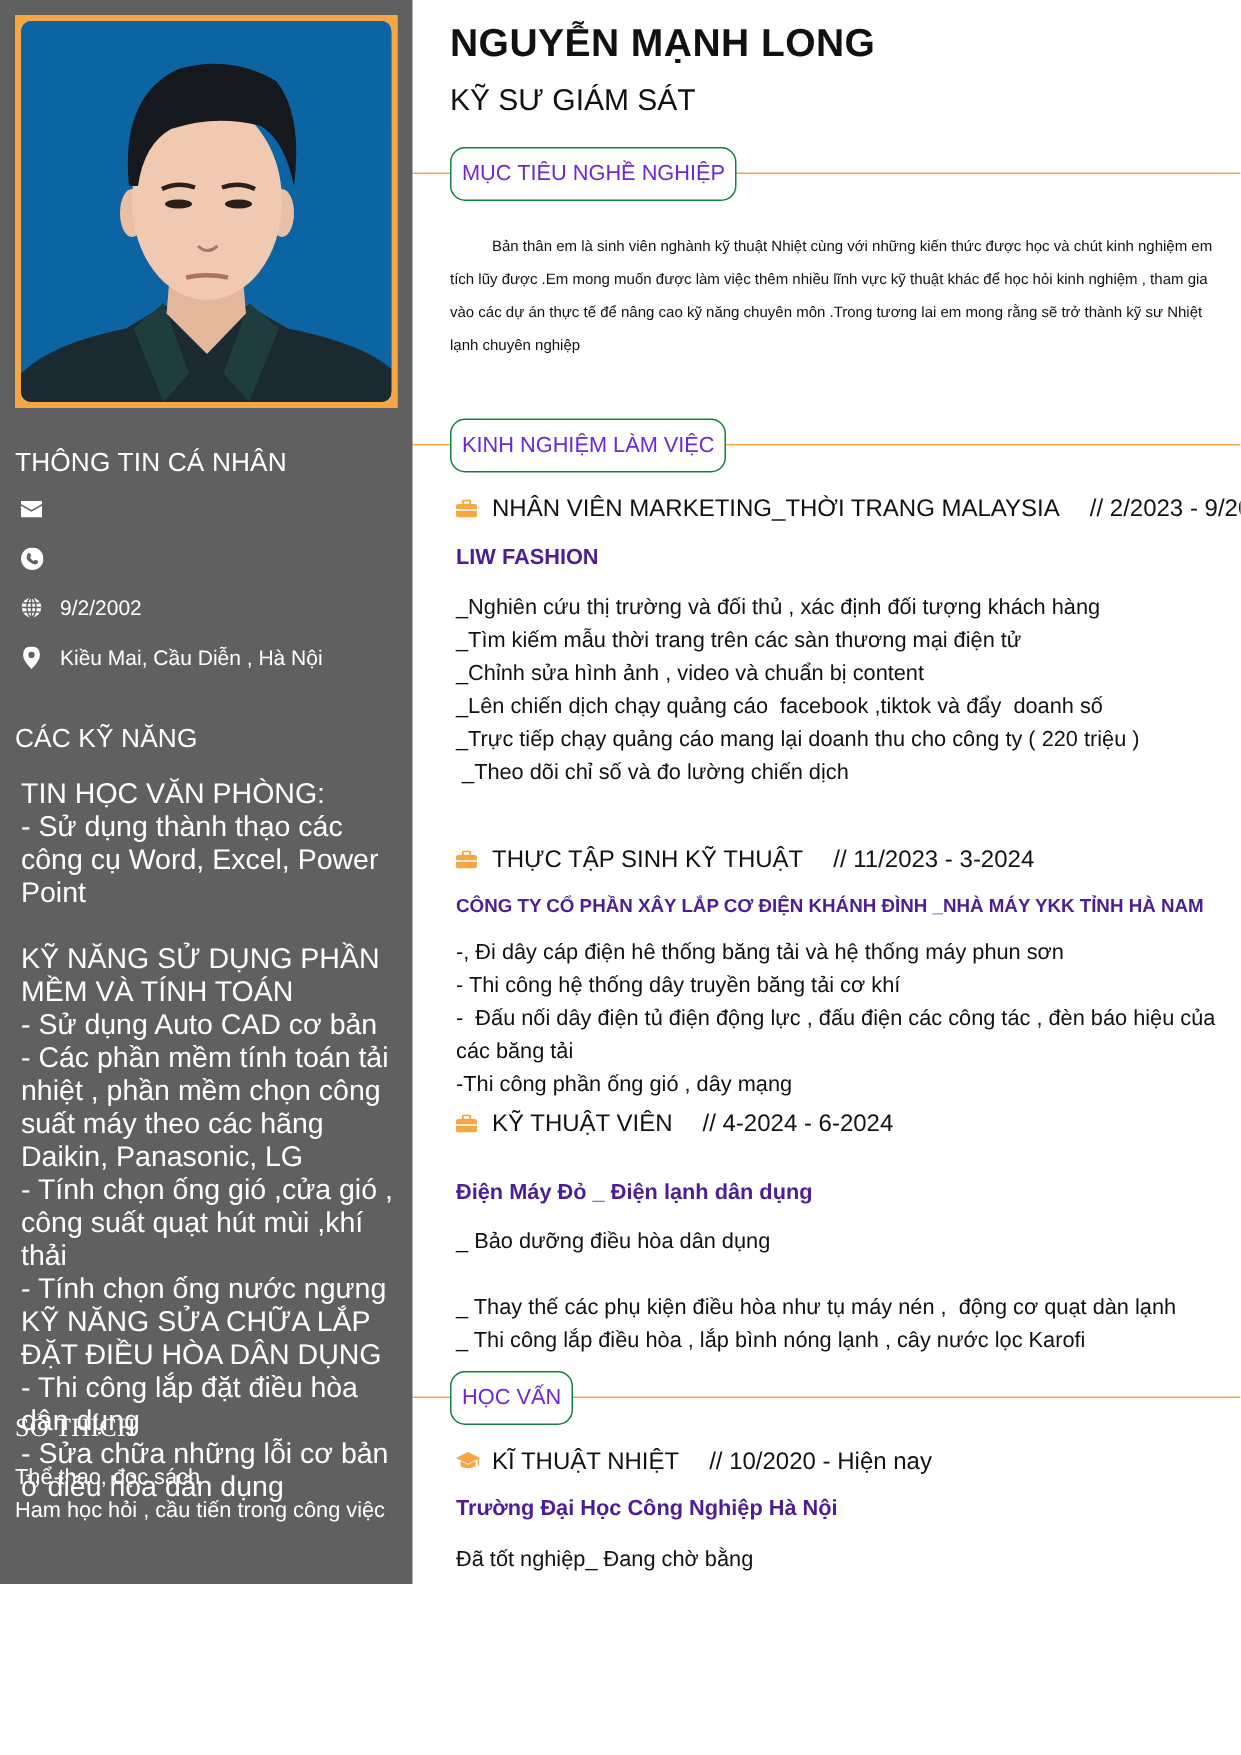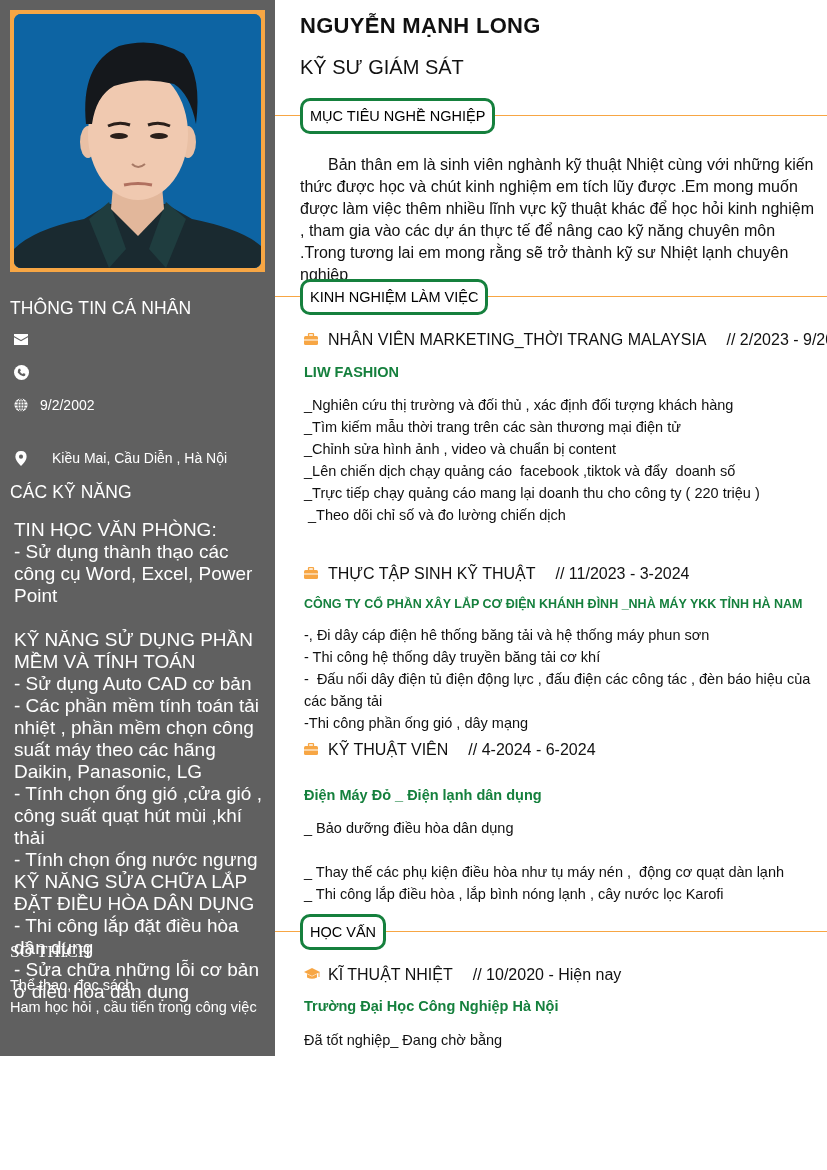--- a/index.html
+++ b/index.html
@@ -15,34 +15,34 @@
   .side-heading { position: absolute; left: 10px; font-size: 17.5px; font-weight: normal; color: #fff; letter-spacing: 0.1px; }
   .contact-row { position: absolute; left: 12px; display: flex; align-items: center; font-size: 14px; color: #fff; }
   .contact-row .ic { width: 18px; height: 16px; display: inline-flex; align-items: center; justify-content: center; margin-right: 10px; }
   .contact-row svg { fill: #fff; }
 
   .skills { position: absolute; left: 14px; top: 519px; width: 255px; font-size: 19px; line-height: 22px; color: #fff; }
   .skills .gap { height: 22px; }
   .hobbies { position: absolute; left: 10px; top: 975px; width: 262px; font-size: 14.5px; line-height: 21.5px; color: #fff; }
 
   .main { position: absolute; left: 275px; top: 0; width: 552px; height: 1170px; }
-  .name { position: absolute; left: 25px; top: 13px; font-size: 22px; color: #111; letter-spacing: 0.3px; }
+  .name { position: absolute; left: 25px; top: 13px; font-size: 26px; color: #111; letter-spacing: 0.3px; }
   .job-title { position: absolute; left: 25px; top: 56px; font-size: 20px; color: #111; }
 
   .section-line { position: absolute; left: 0; width: 552px; height: 1px; background: #f7a644; }
-  .section-pill { position: absolute; left: 25px; height: 36px; padding: 0 7px; border: 3px solid #15803d; border-radius: 10px;
-                  background: #fff; font-size: 14.5px; color: #000000; display: flex; align-items: center; }
-
-  .para { position: absolute; left: 25px; width: 515px; font-size: 16px; line-height: 22px; color: #111; }
+  .section-pill { position: absolute; left: 25px; height: 36px; padding: 0 7px; border: 1px solid #15803d; border-radius: 10px;
+                  background: #fff; font-size: 14.5px; color: #6d28d9; display: flex; align-items: center; }
+
+  .para { position: absolute; left: 25px; width: 515px; font-size: 10px; line-height: 22px; color: #111; }
   .para .indent { display: inline-block; width: 28px; }
 
   .exp-head { position: absolute; left: 29px; display: flex; align-items: center; font-size: 16px; color: #111; white-space: nowrap; }
   .exp-head .ic { width: 16px; height: 14px; margin-right: 8px; display: inline-flex; }
   .exp-head .date { margin-left: 20px; }
-  .company { position: absolute; left: 29px; font-weight: bold; font-size: 14.5px; color: #15803d; white-space: nowrap; text-align: center; }
+  .company { position: absolute; left: 29px; font-weight: bold; font-size: 14.5px; color: #4c1d95; white-space: nowrap; text-align: center; }
   .company.small { font-size: 12.5px; }
   .lines { position: absolute; left: 29px; width: 515px; font-size: 14.5px; line-height: 22px; color: #111; }
   .lines div { white-space: pre-wrap; }
 </style>
 </head>
 <body>
 
 <aside class="sidebar">
   <div class="photo-frame">
     <div class="photo">
@@ -99,21 +99,21 @@
     <span class="ic">
       <svg width="14" height="14" viewBox="0 0 14 14">
           <circle cx="7" cy="7" r="6.5"></circle>
           <path d="M0.5 7 H13.5 M7 0.5 V13.5 M1.5 4 H12.5 M1.5 10 H12.5" stroke="#606060" stroke-width="1"></path>
           <ellipse cx="7" cy="7" rx="3" ry="6.5" fill="none" stroke="#606060" stroke-width="1"></ellipse>
         </svg>
     </span>
     <span>9/2/2002</span>
   </div>
 
-  <div class="contact-row" style="top:450px;gap:12px;">
+  <div class="contact-row" style="top:430px;">
     <span class="ic">
       <svg width="12" height="15" viewBox="0 0 12 16">
           <path d="M6 0 Q12 0 12 6 Q12 10 6 16 Q0 10 0 6 Q0 0 6 0 Z"></path>
           <circle cx="6" cy="6" r="2.2" fill="#606060"></circle>
         </svg>
     </span>
     <span>Kiều Mai, Cầu Diễn , Hà Nội</span>
   </div>
 
   <h2 class="side-heading" style="top:482px;">CÁC KỸ NĂNG</h2>

